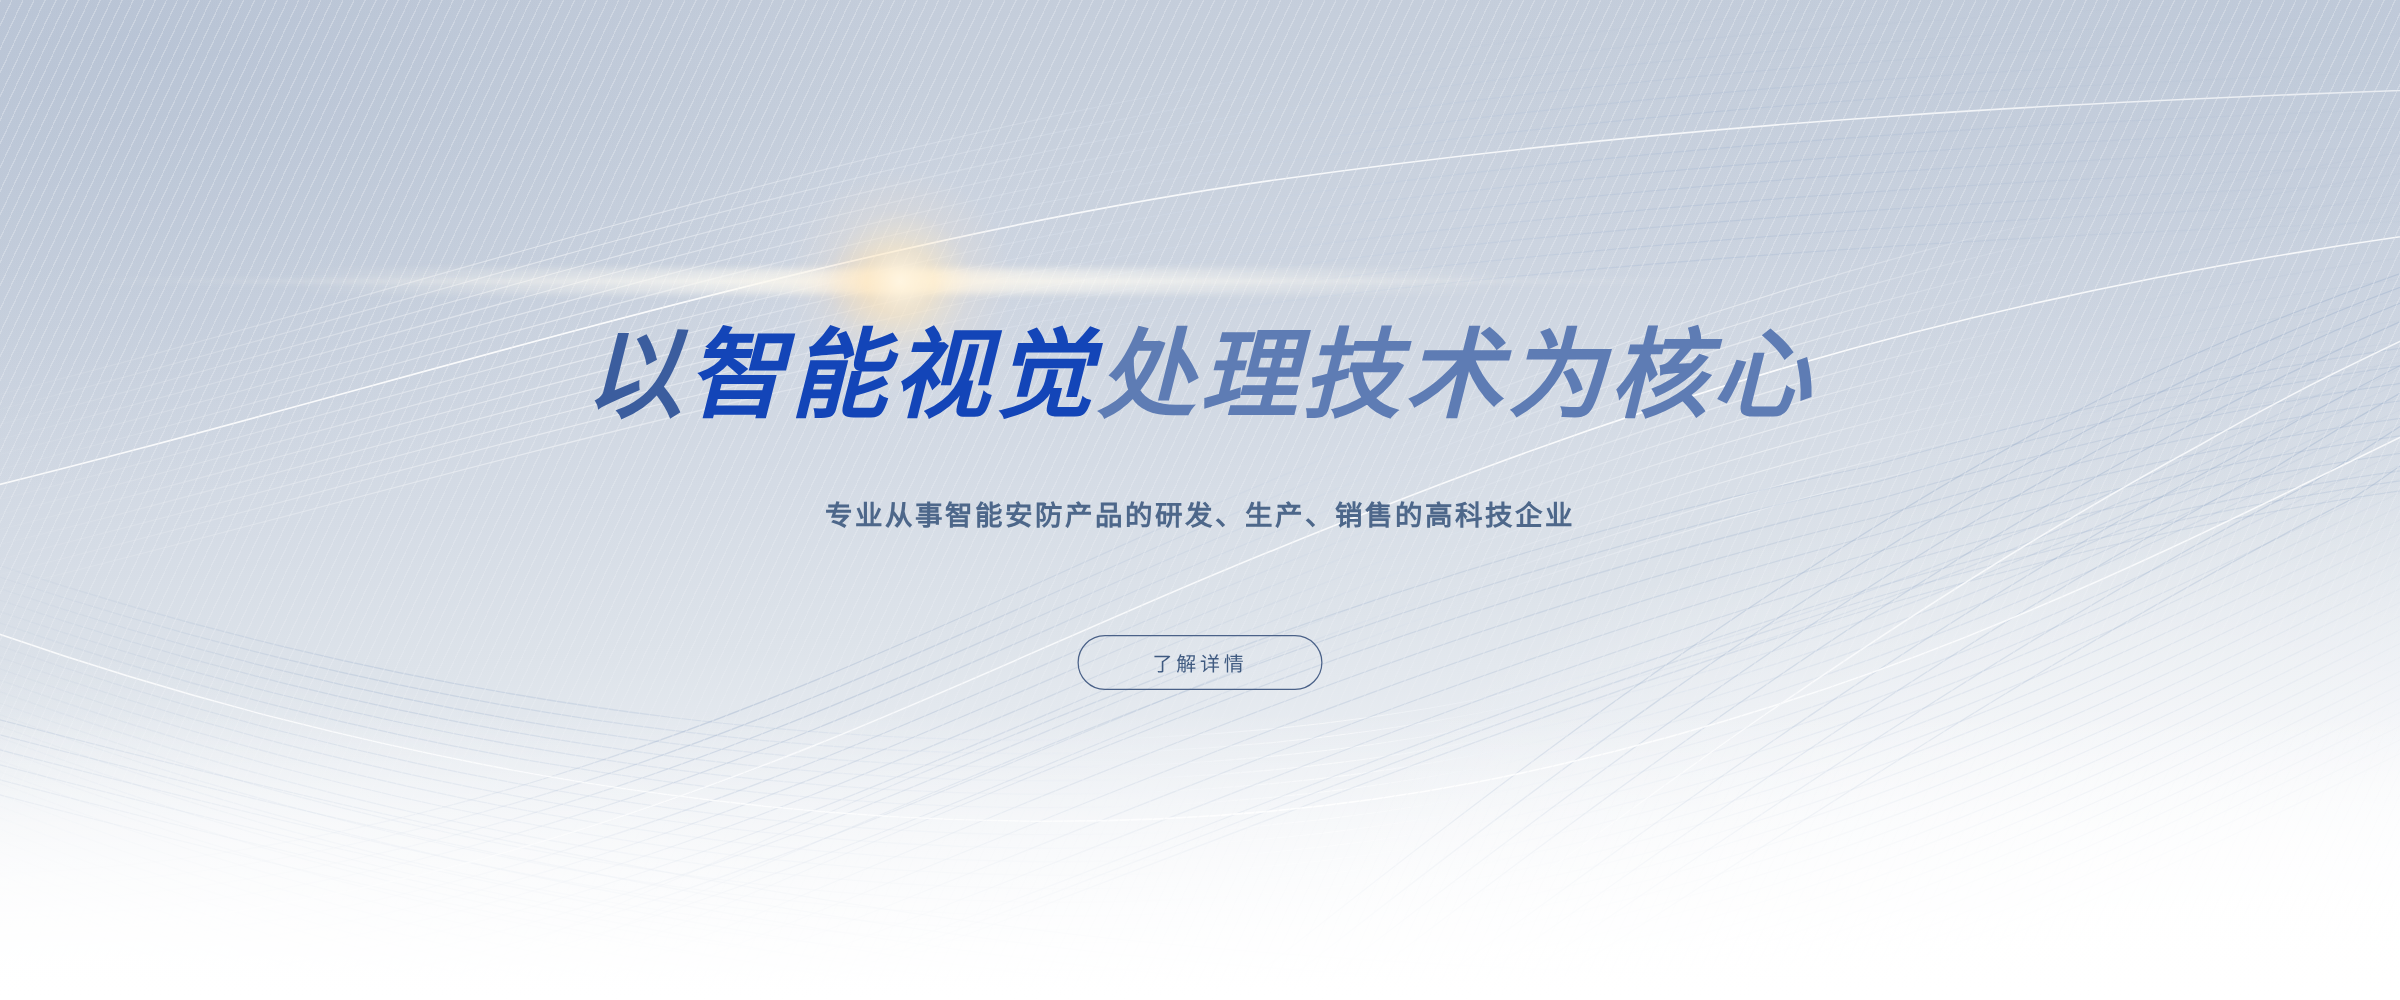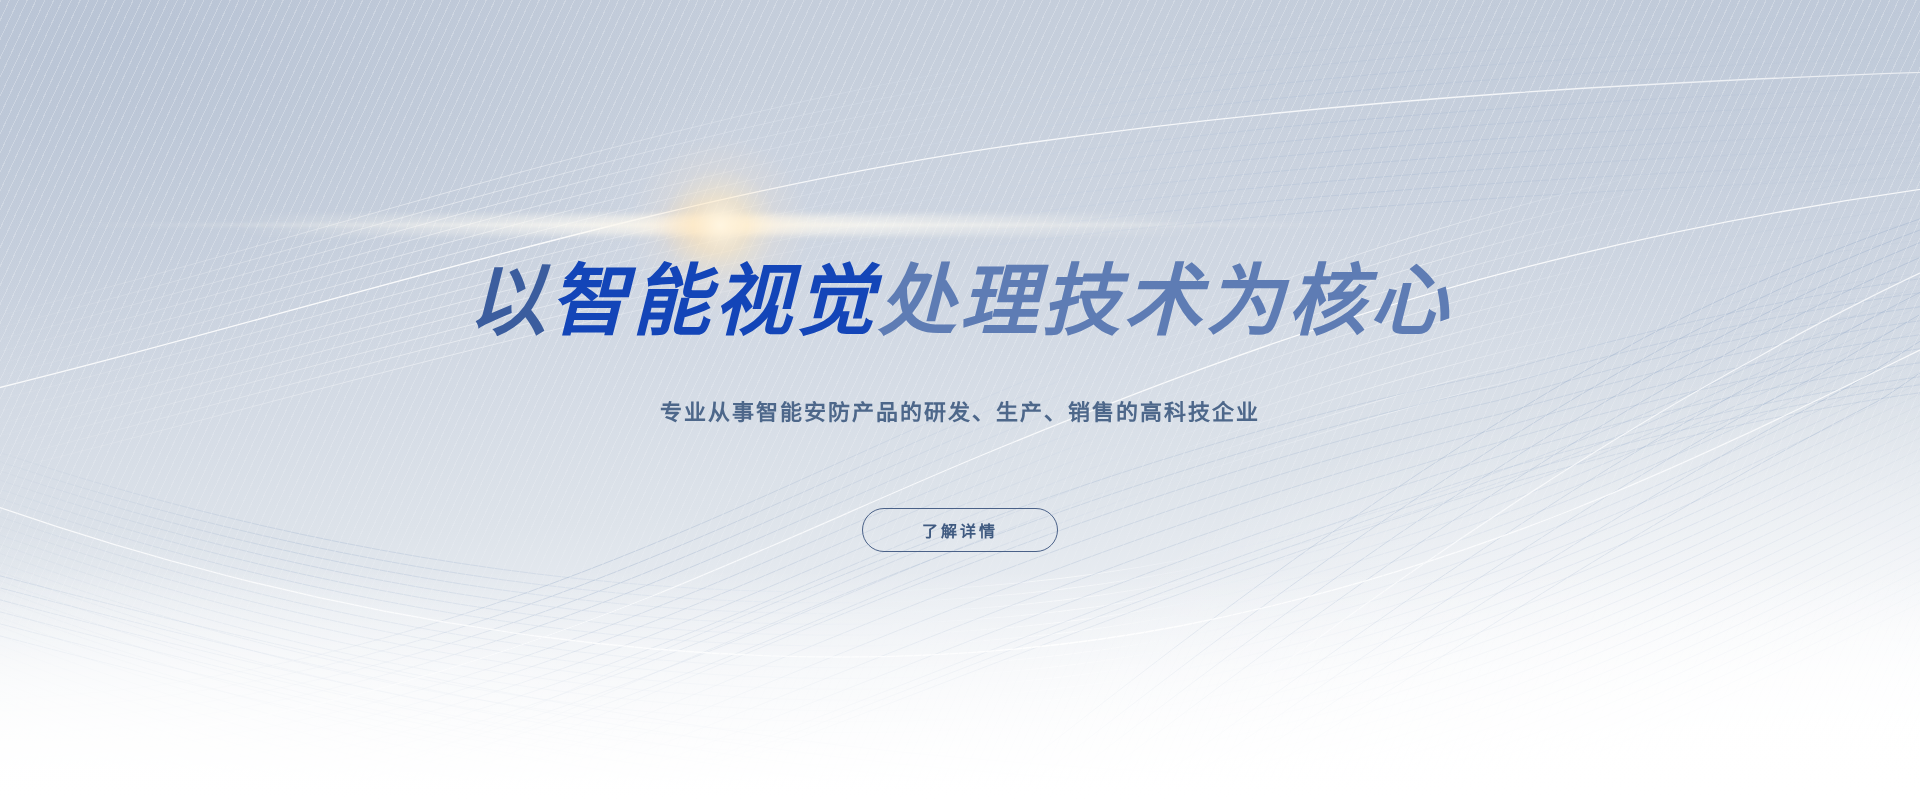--- a/index.html
+++ b/index.html
@@ -118,21 +118,21 @@
     color:#4d678a;
   }
 
   .cta{
     position:absolute;top:508px;left:50%;transform:translateX(-50%);
     width:196px;height:44px;box-sizing:border-box;
     display:flex;align-items:center;justify-content:center;
     border:1.5px solid #4a6188;border-radius:24px;
     background:transparent;color:#3f5a80;
     font-family:"Liberation Sans","DejaVu Sans",sans-serif;
-    font-size:16px;letter-spacing:3px;cursor:pointer;font-weight:bold;
+    font-size:16px;letter-spacing:3px;cursor:pointer;
   }
 </style>
 </head>
 <body>
 
 <div id="hero">
 
   <div class="wash tl"></div>
   <div class="wash tr"></div>
 

